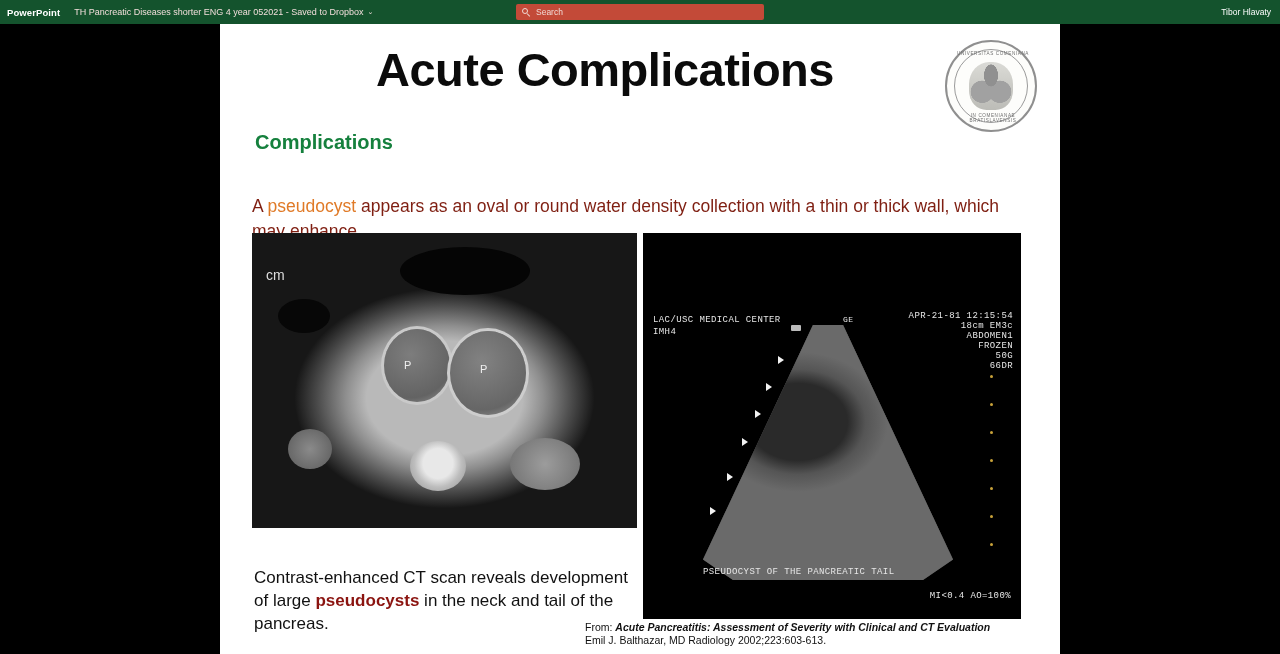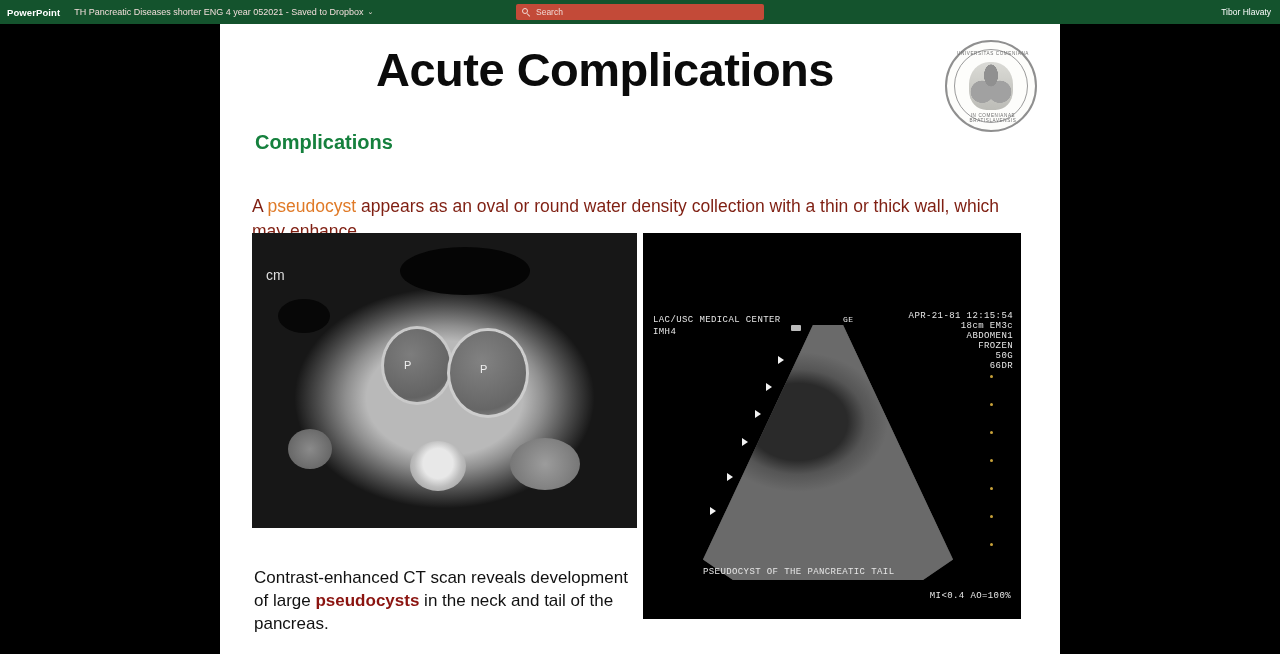--- a/index.html
+++ b/index.html
@@ -338,14 +338,18 @@
     <span class="us-tick" style="top:226px;"></span>
     <span class="us-tick" style="top:254px;"></span>
     <span class="us-tick" style="top:282px;"></span>
     <span class="us-tick" style="top:310px;"></span>
   </div>
 
   <div id="ct-caption">
     <span>Contrast-enhanced CT scan reveals development of large </span><b>pseudocysts</b><span> in the neck and tail of the pancreas.</span>
   </div>
 
+  <div id="source-note">
+    <span>From: </span><i>Acute Pancreatitis: Assessment of Severity with Clinical and CT Evaluation</i><br>
+    <span>Emil J. Balthazar, MD Radiology 2002;223:603-613.</span>
+  </div>
 
 </div>
 
 </body></html>

